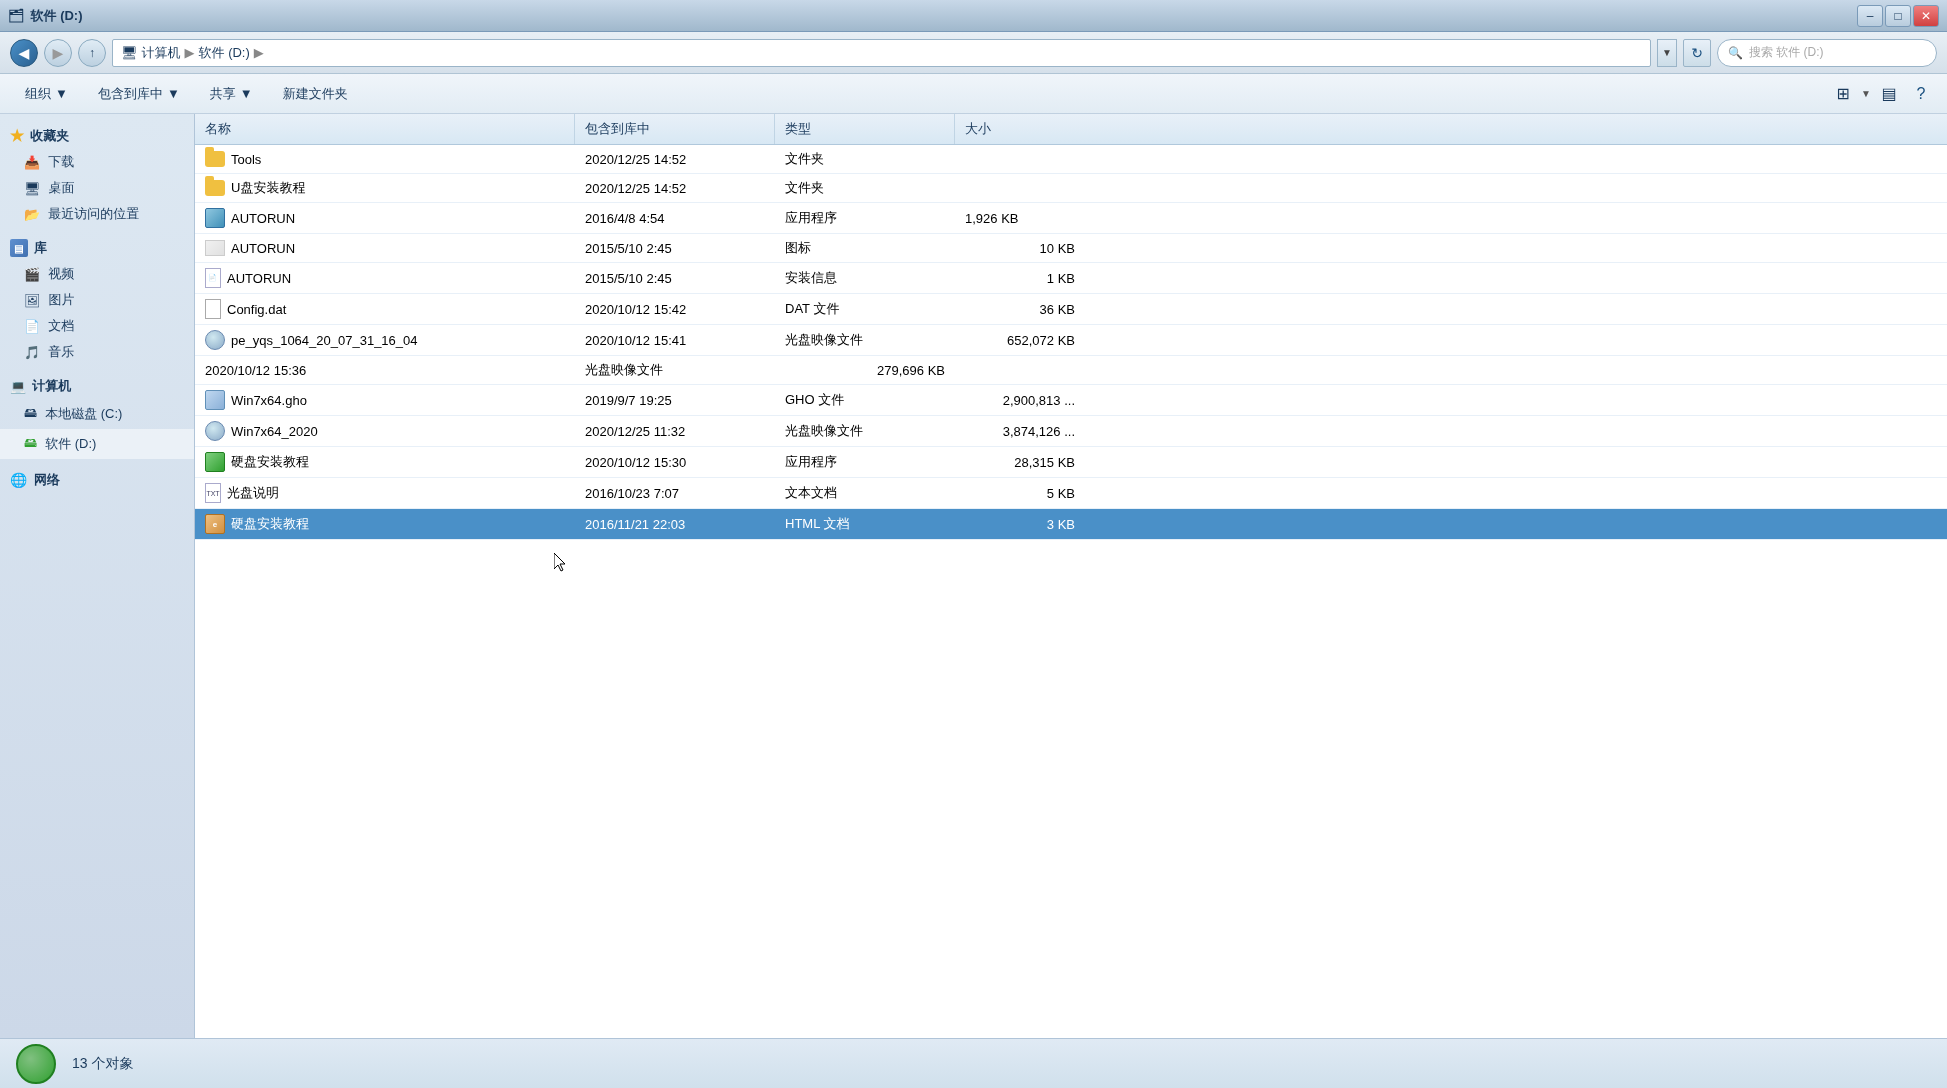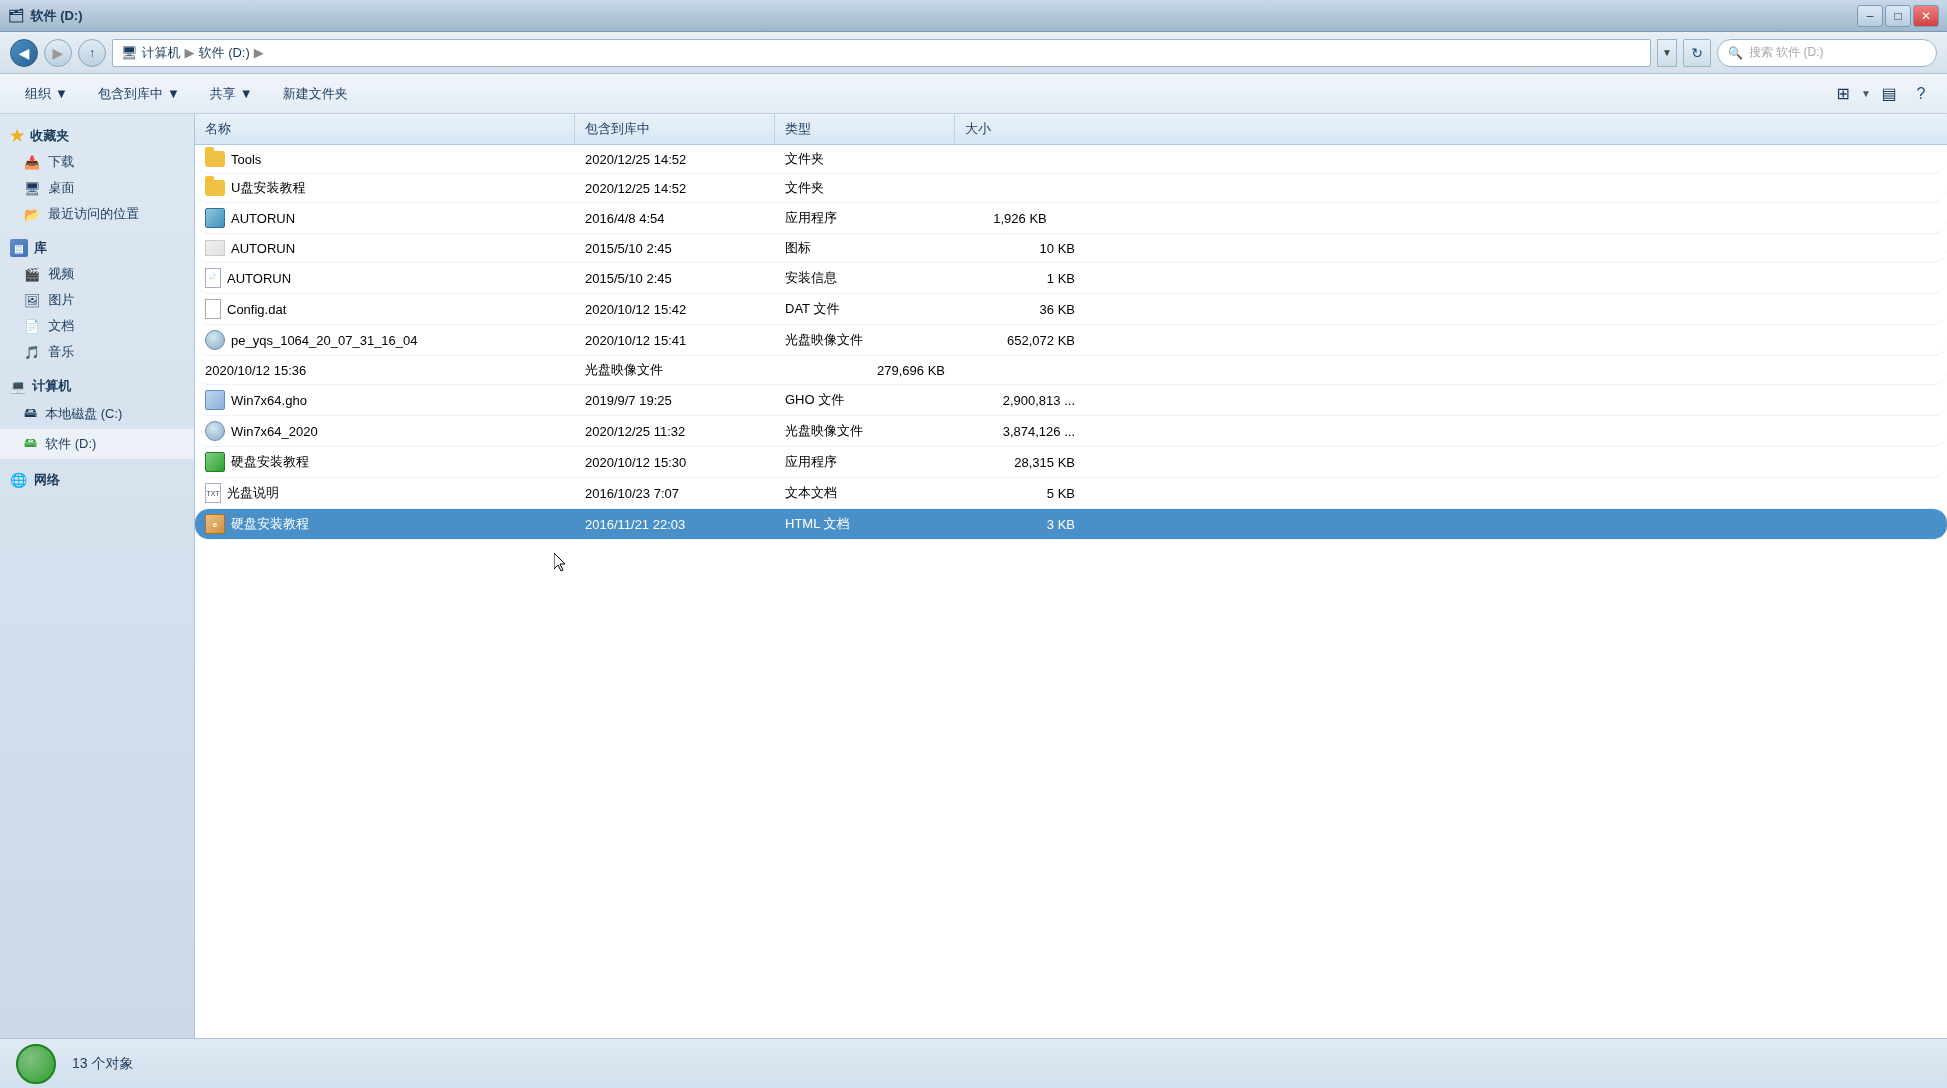--- a/index.html
+++ b/index.html
@@ -273,21 +273,20 @@
       cursor: pointer;
       user-select: none;
       font-family: Liberation Serif, serif;
     }
     .col-header:last-child { border-right: none; }
     .file-row {
       display: grid;
       grid-template-columns: 380px 200px 180px 130px;
       border-bottom: 1px solid #e8f0f8;
       cursor: pointer;
-      border-radius: 14px;
     }
     .file-row.selected {
       background: #4a90c8;
       color: #fff;
     }
     .file-cell {
       padding: 5px 10px;
       font-size: 13px;
       overflow: hidden;
       white-space: nowrap;
@@ -583,21 +582,21 @@
       <div class="file-cell">
         <div class="app-icon" style="background:linear-gradient(135deg,#90c8e0,#4090b8);border:1px solid #3070a0;"></div>
         <span>AUTORUN</span>
       </div>
       <div class="file-cell">
         <span>2016/4/8 4:54</span>
       </div>
       <div class="file-cell">
         <span>应用程序</span>
       </div>
-      <div class="file-cell" style="justify-content:center;">
+      <div class="file-cell" style="justify-content:flex-start;">
         <span>1,926 KB</span>
       </div>
     </div>
         <div class="file-row">
       <div class="file-cell">
         <div class="img-icon"></div>
         <span>AUTORUN</span>
       </div>
       <div class="file-cell">
         <span>2015/5/10 2:45</span>

